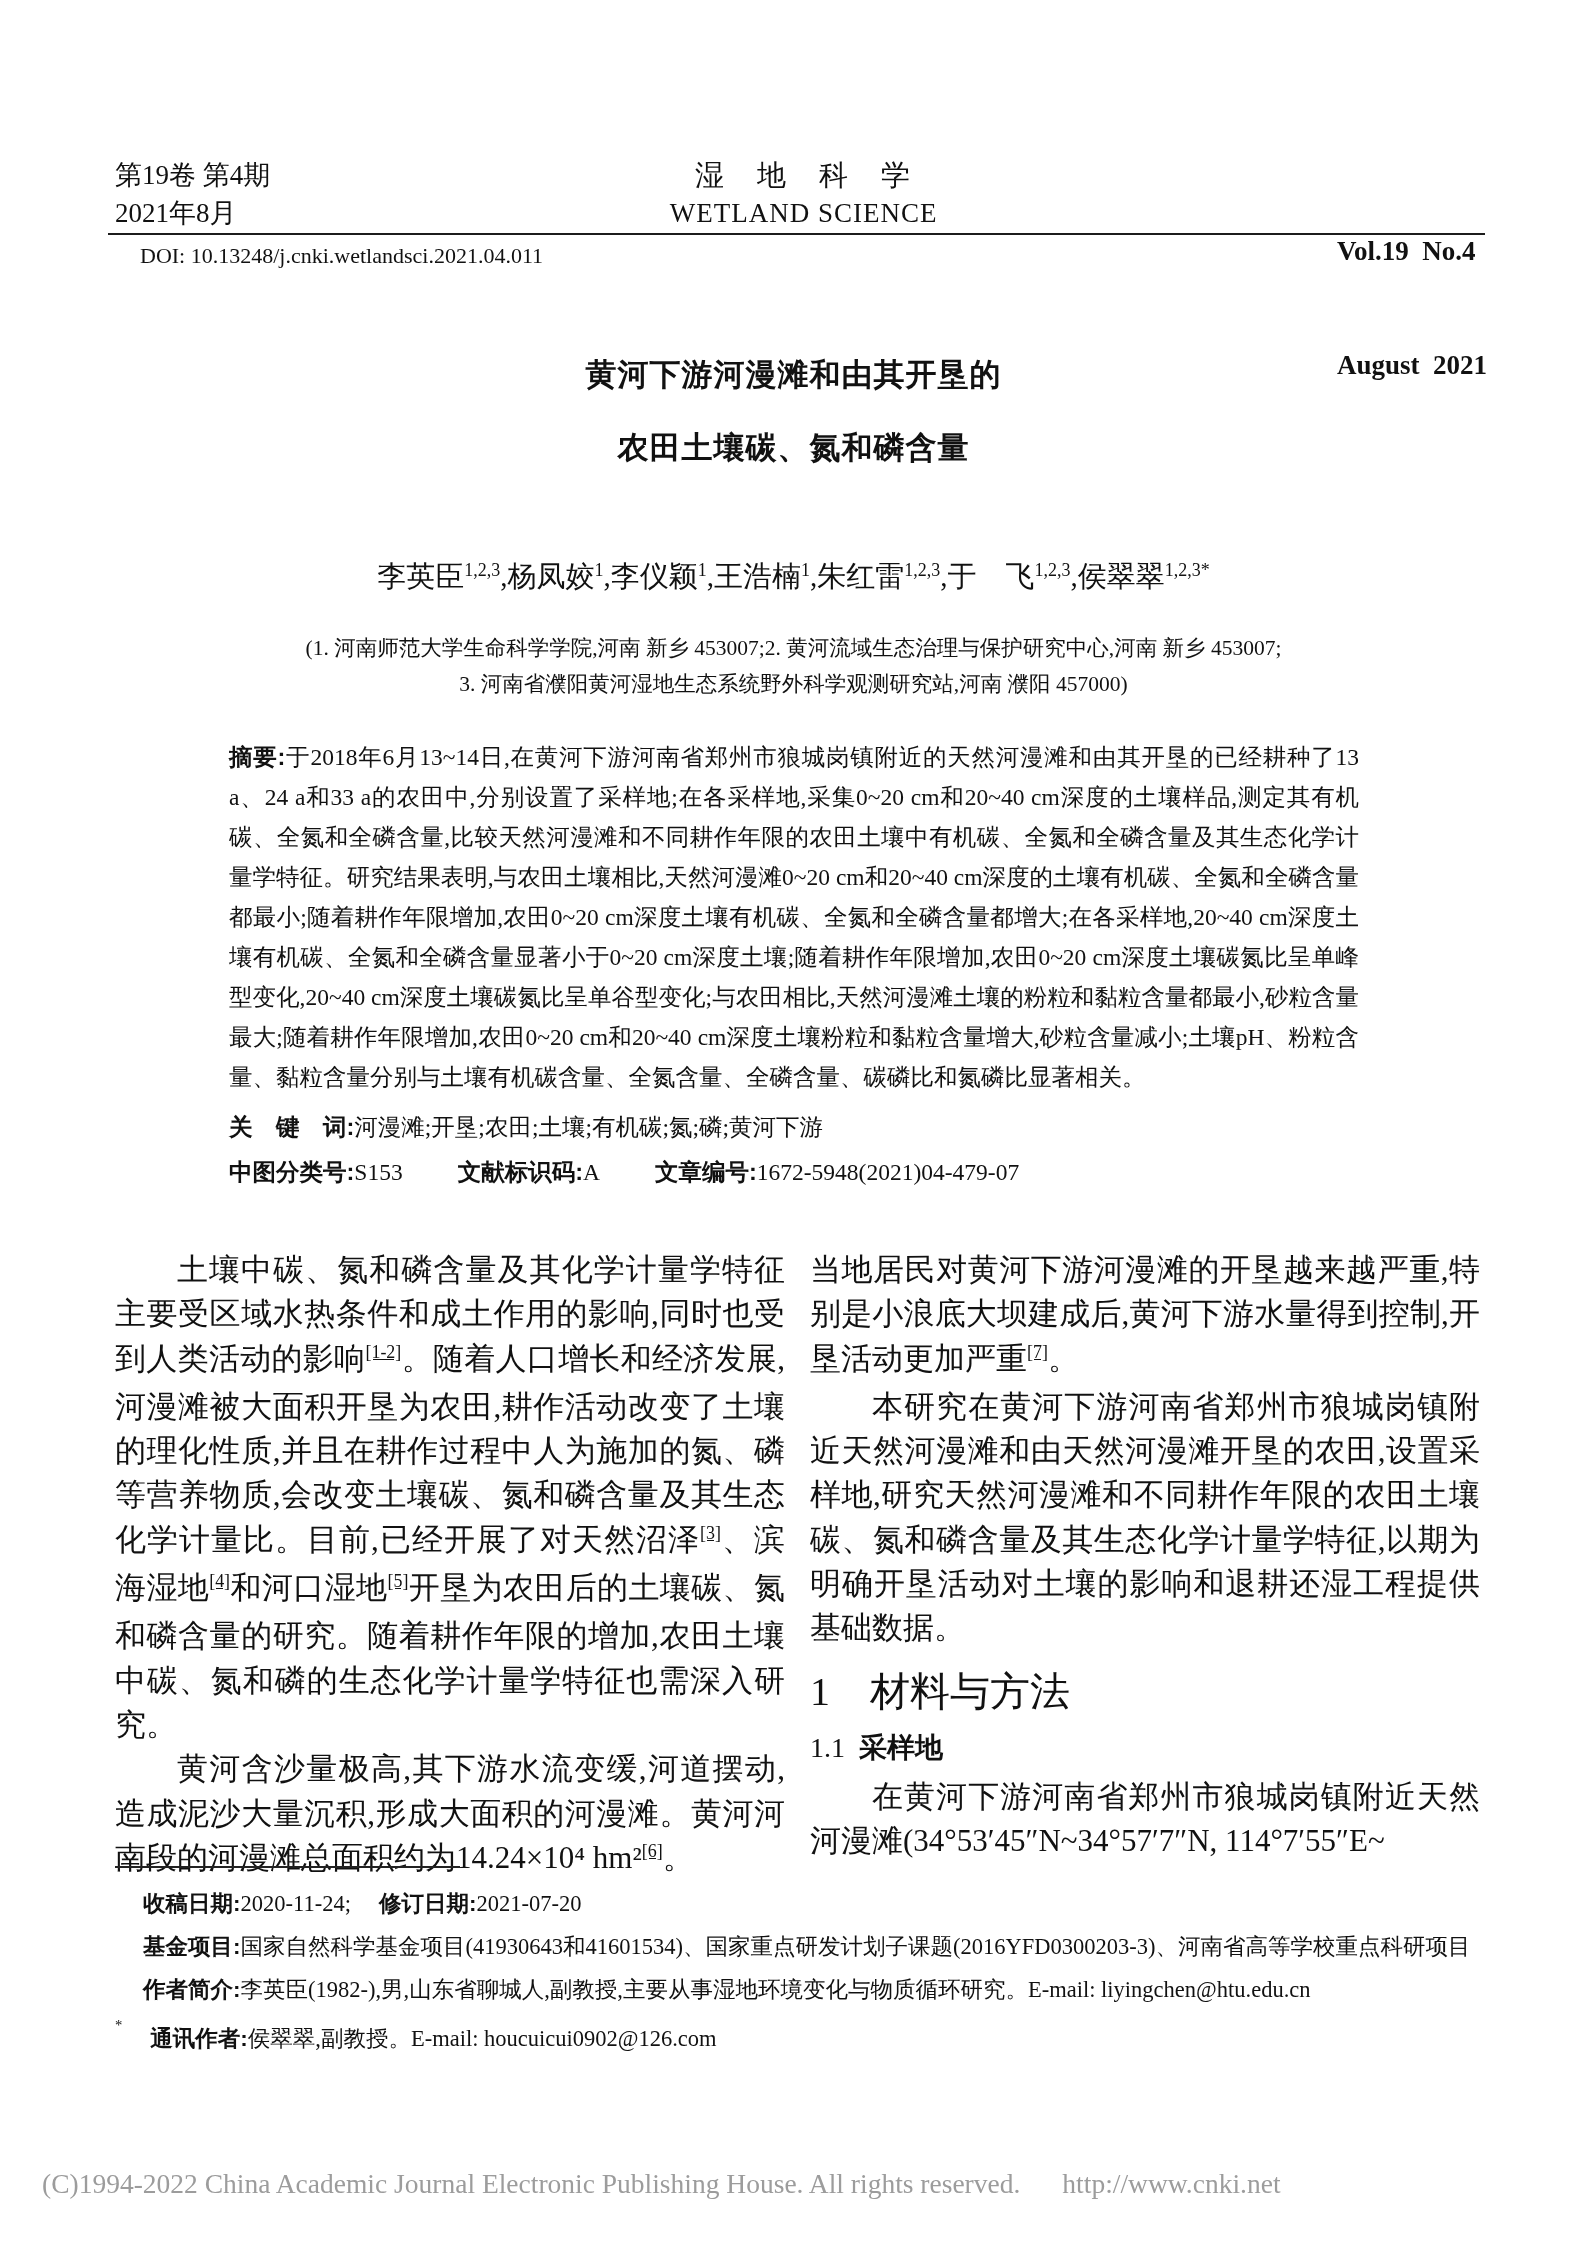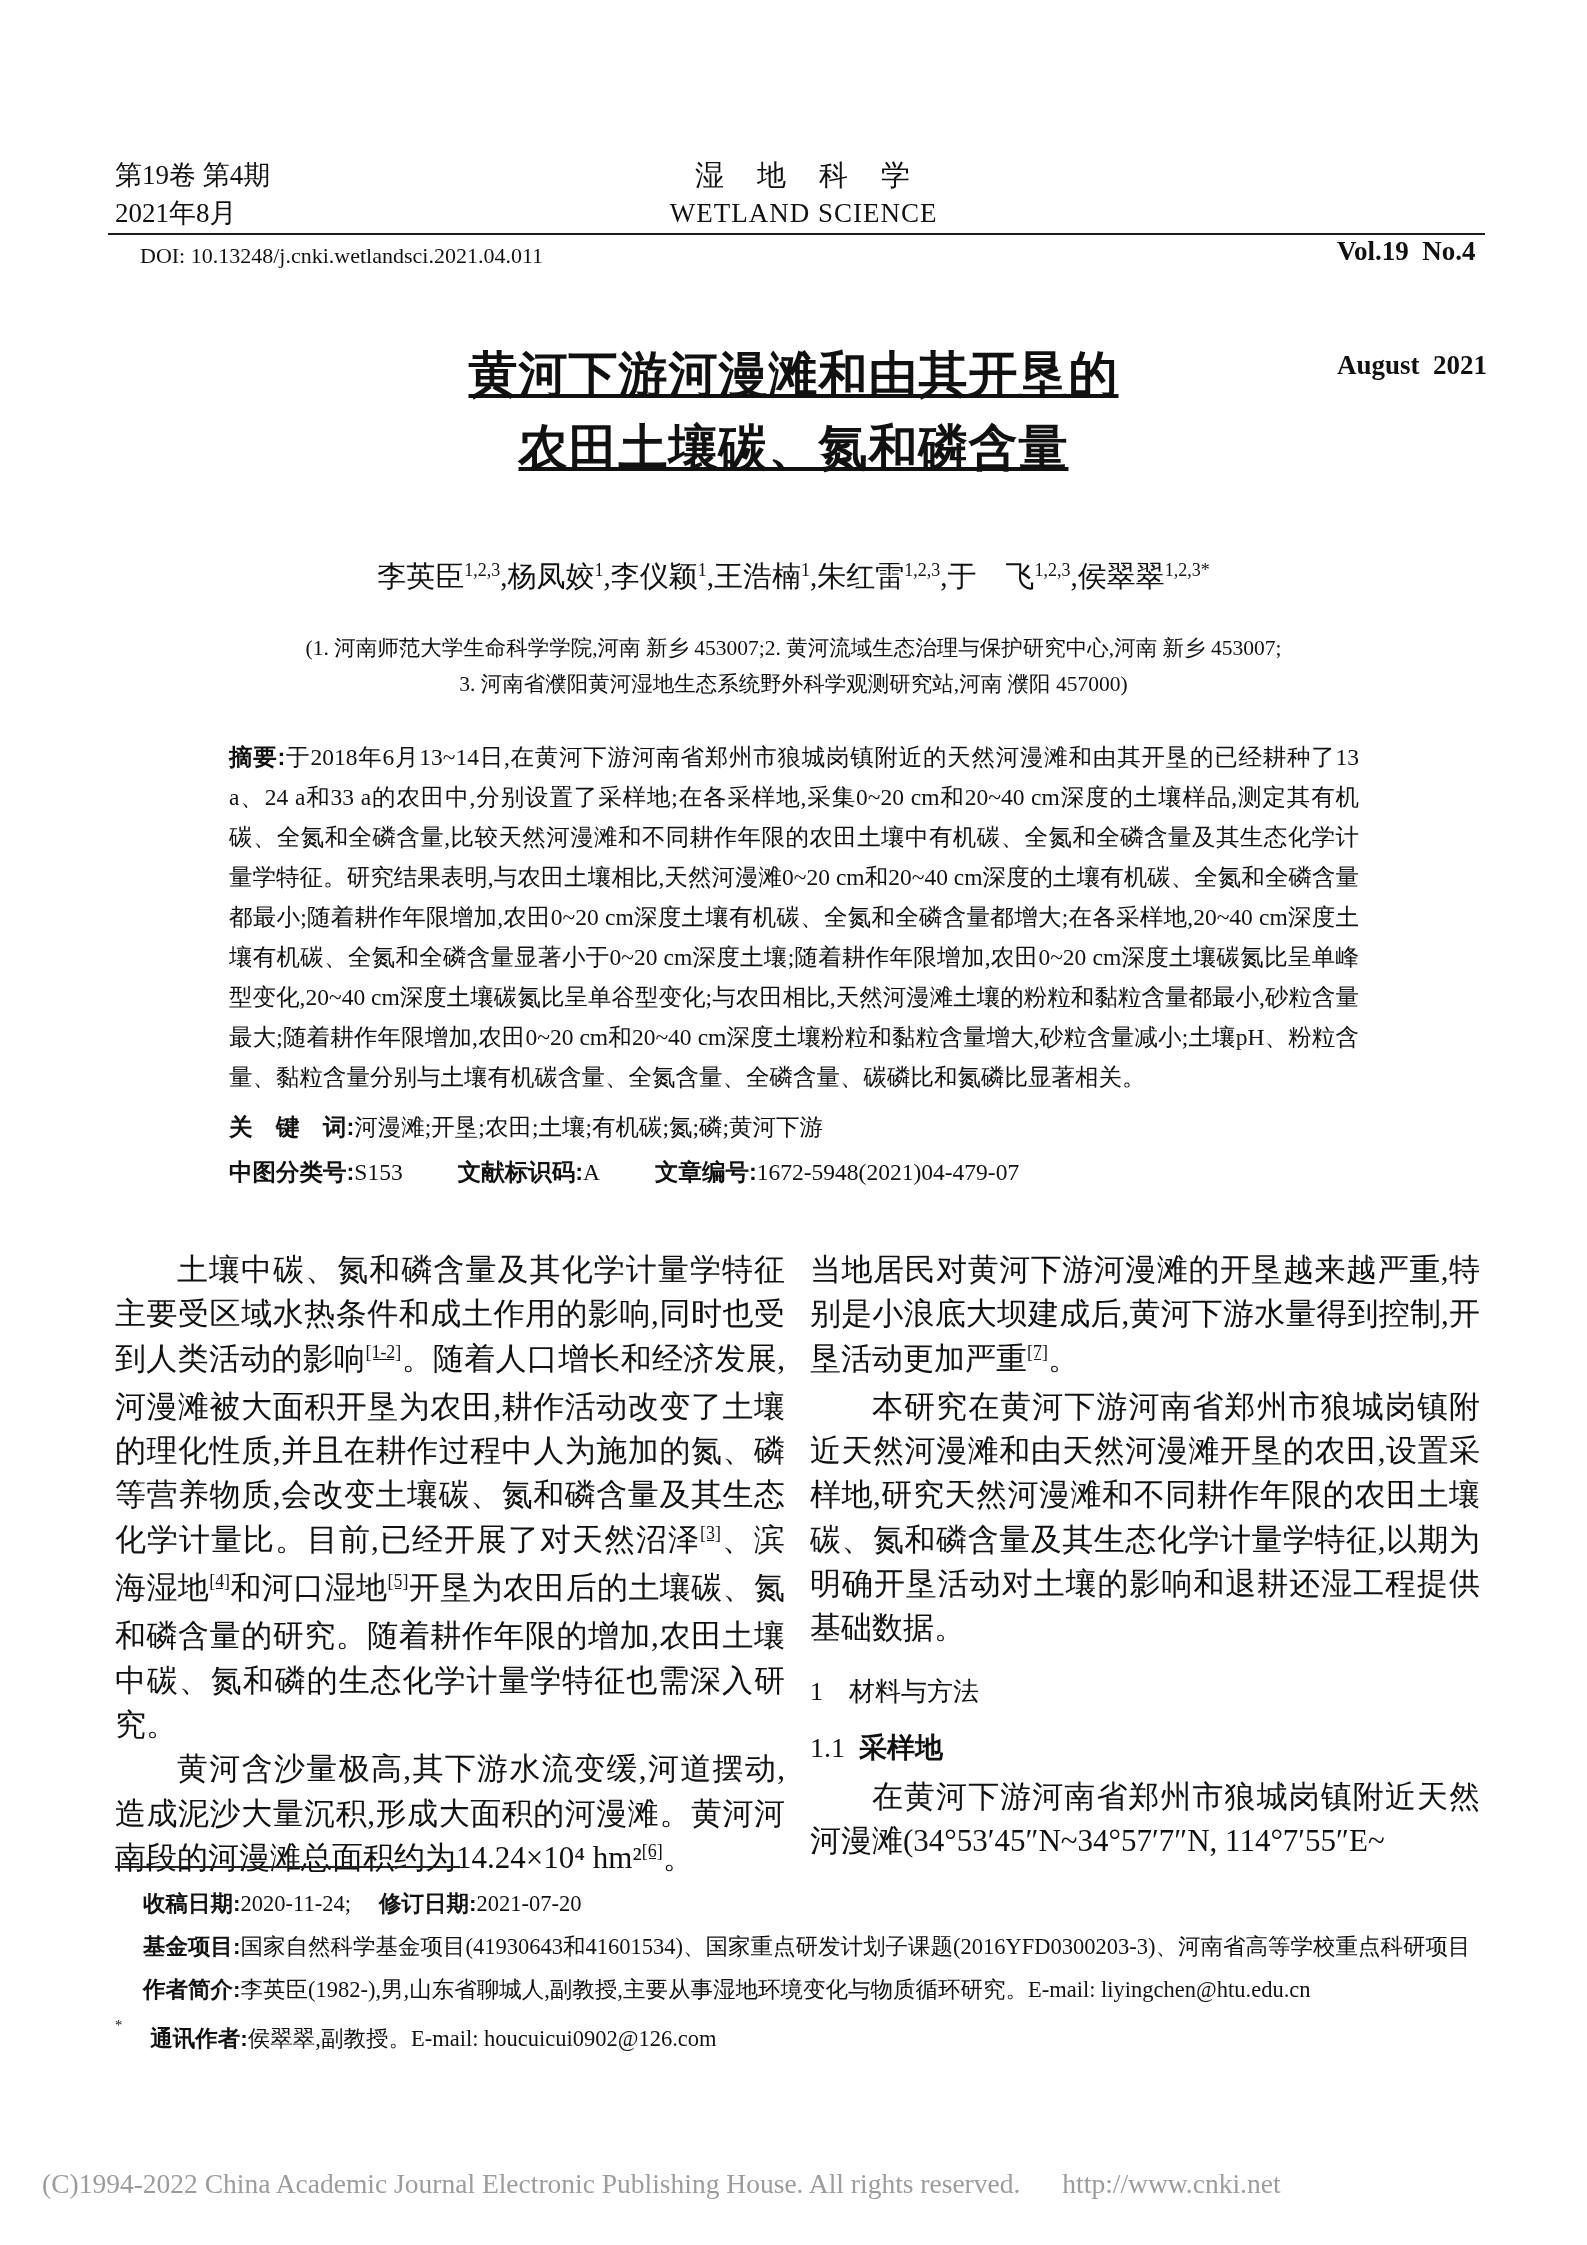--- a/index.html
+++ b/index.html
@@ -20,21 +20,21 @@
   .jheader .center { text-align:center; }
   .jname-cn { font-size:29px; letter-spacing:2px; }
   .jname-en { font-size:27px; letter-spacing:1px; }
   .jheader .right { text-align:left; white-space:pre;font-weight:bold; }
 
   .header-rule { position:absolute; top:233px; left:108px; width:1377px; border-top:2px solid #1c1c1c; }
   .doi { position:absolute; top:243px; left:112px; font-size:22px;margin-left:28px; }
 
   
   .title { position:absolute; top:338px; left:0; width:100%; text-align:center;
-           font-size:49px; font-weight:700; line-height:73px; letter-spacing:1px;text-decoration:underline; }
+           font-size:31px; font-weight:700; line-height:73px; letter-spacing:1px; }
 
   
   .authors { position:absolute; top:557px; left:0; width:100%; text-align:center; font-size:29px; }
   .authors sup { font-size:18px; position:relative; top:-0.55em; vertical-align:baseline; }
 
   
   .affils { position:absolute; top:630px; left:0; width:100%; text-align:center; font-size:21.5px; line-height:36px; }
 
   
   .absblock { position:absolute; top:737px; left:229px; width:1130px; }
@@ -43,21 +43,21 @@
   .kwline { margin-top:8px; font-size:23.5px; line-height:44px; }
   .clsline { margin-top:1px; font-size:23.5px; line-height:44px; }
   .pair { display:inline-block; }
   .pair + .pair { margin-left:55px; }
 
   
   .bodycols { position:absolute; top:1248px; left:115px; width:1365px; display:flex; gap:25px; }
   .col { width:670px; font-size:31px; line-height:44.3px; text-align:justify; }
   .col p.ind { text-indent:2em; }
   .col sup.ref, .col sup { font-size:0.58em; position:relative; top:-0.6em; vertical-align:baseline;text-decoration:underline; }
-  .h1 { font-size:26px; line-height:40px; margin:21px 0 19px 0; font-weight:400; text-align:left; }
+  .h1 { font-size:40px; line-height:40px; margin:21px 0 19px 0; font-weight:400; text-align:left; }
   .h2 { font-size:28px; line-height:34px; margin:6px 0 10px 0; text-align:left; }
   .h2 .num { font-family:"Liberation Serif","DejaVu Serif",serif; font-weight:400; }
   .h2 .hei { font-size:28px; margin-left:14px; }
 
   
   .fnblock { position:absolute; top:1866px; left:115px; width:1372px; }
   .fn-rule { width:345px; border-top:2px solid #222; margin-bottom:14px; }
   .fnline { font-size:22.5px; line-height:43px; text-align:justify; }
   .fnline .hei { font-size:22.5px;padding-left:28px; }
   .fnline sup { font-size:0.65em; position:relative; top:-0.5em; }

